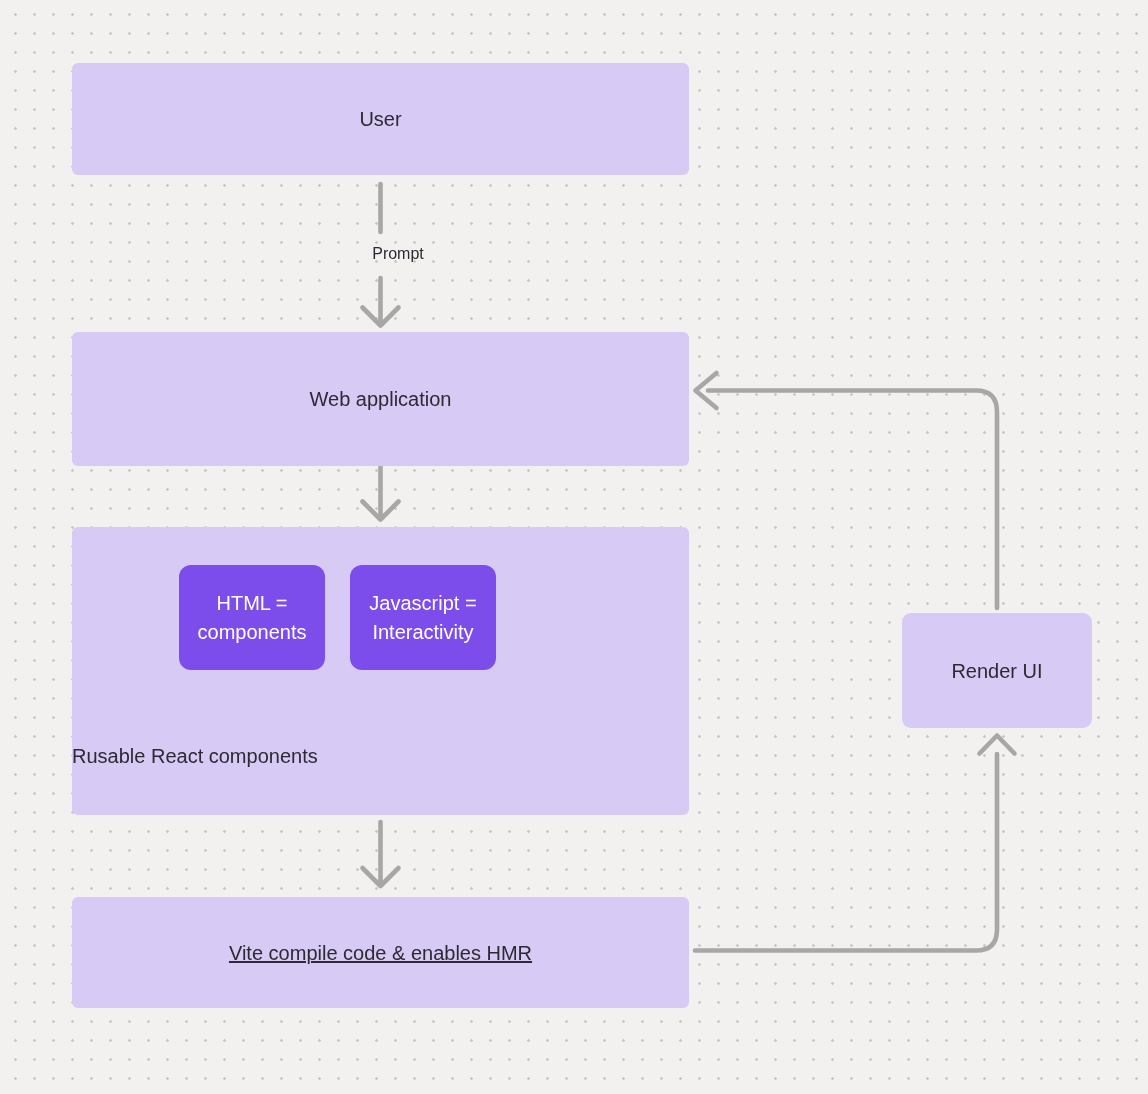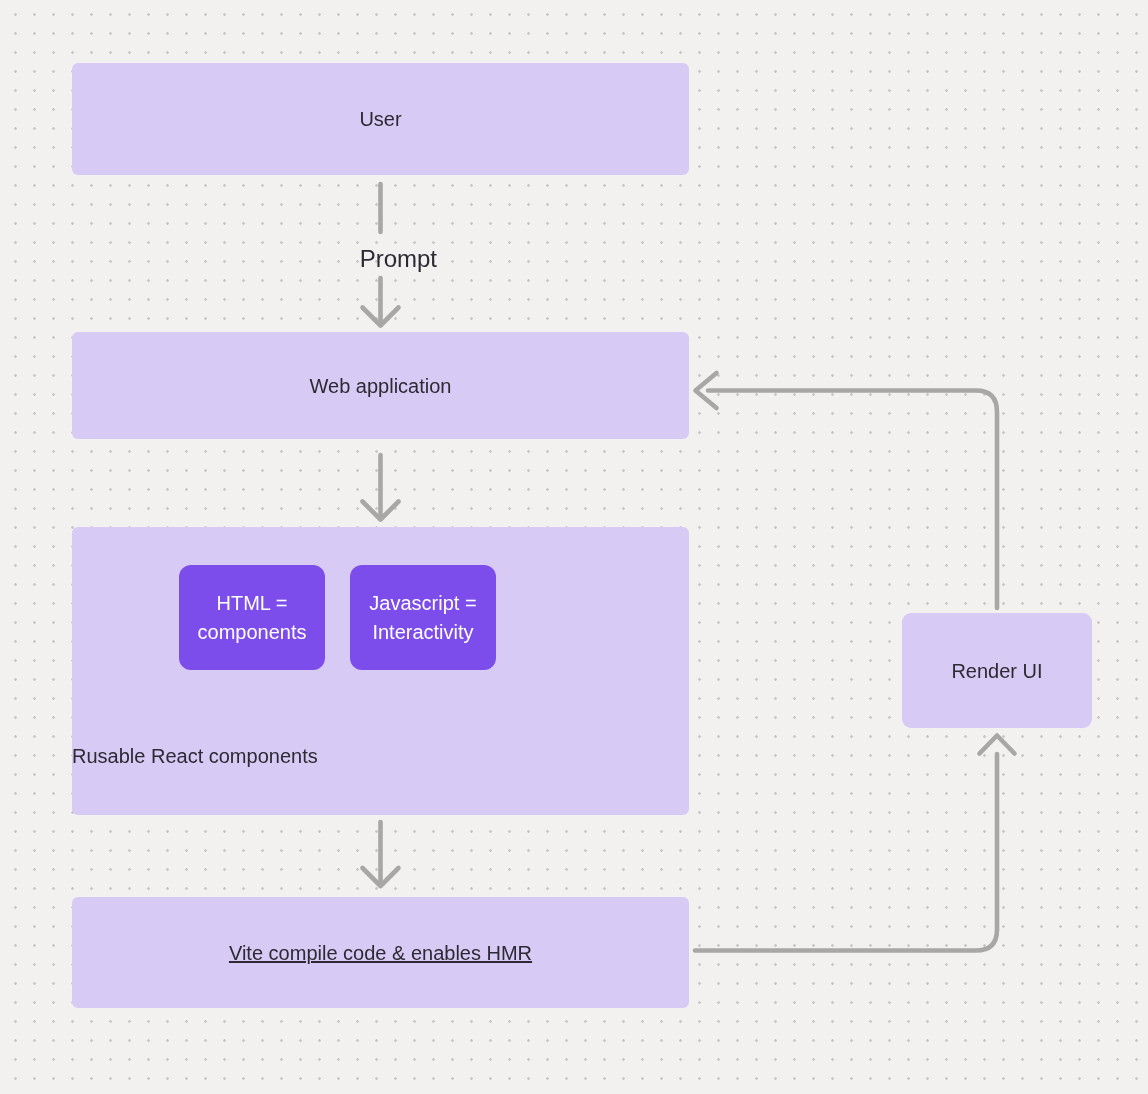--- a/index.html
+++ b/index.html
@@ -60,24 +60,24 @@
   .group-caption{
     position:absolute;
     left:0;right:0;
     top:216px;
     text-align:left;
     font-size:20px;
     color:var(--node-text);
   }
   .edge-label{
     position:absolute;
-    left:337px;top:245px;
+    left:348px;top:245px;
     width:100px;
-    text-align:right;
-    font-size:24px;
+    text-align:center;
+    font-size:16px;
     color:var(--node-text);
   }
   svg.connectors{
     position:absolute;
     inset:0;
     color:var(--arrow);
   }
   svg.connectors path{
     fill:none;
     stroke:currentColor;
@@ -119,21 +119,21 @@
       <path d="M716.5 373 L695.5 390.5 L716.5 408"></path>
     </g>
   </svg>
 
   <div class="node" style="left:72px;top:63px;width:617px;height:112px;">
     <span>User</span>
   </div>
 
   <div class="edge-label">Prompt</div>
 
-  <div class="node" style="left:72px;top:332px;width:617px;height:107px;">
+  <div class="node" style="left:72px;top:332px;width:617px;height:134px;">
     <span>Web application</span>
   </div>
 
   <div class="node group" style="left:72px;top:527px;width:617px;height:288px;">
     <div class="child-row">
       <div class="child">
         <span>HTML =</span>
         <span>components</span>
       </div>
       <div class="child">

